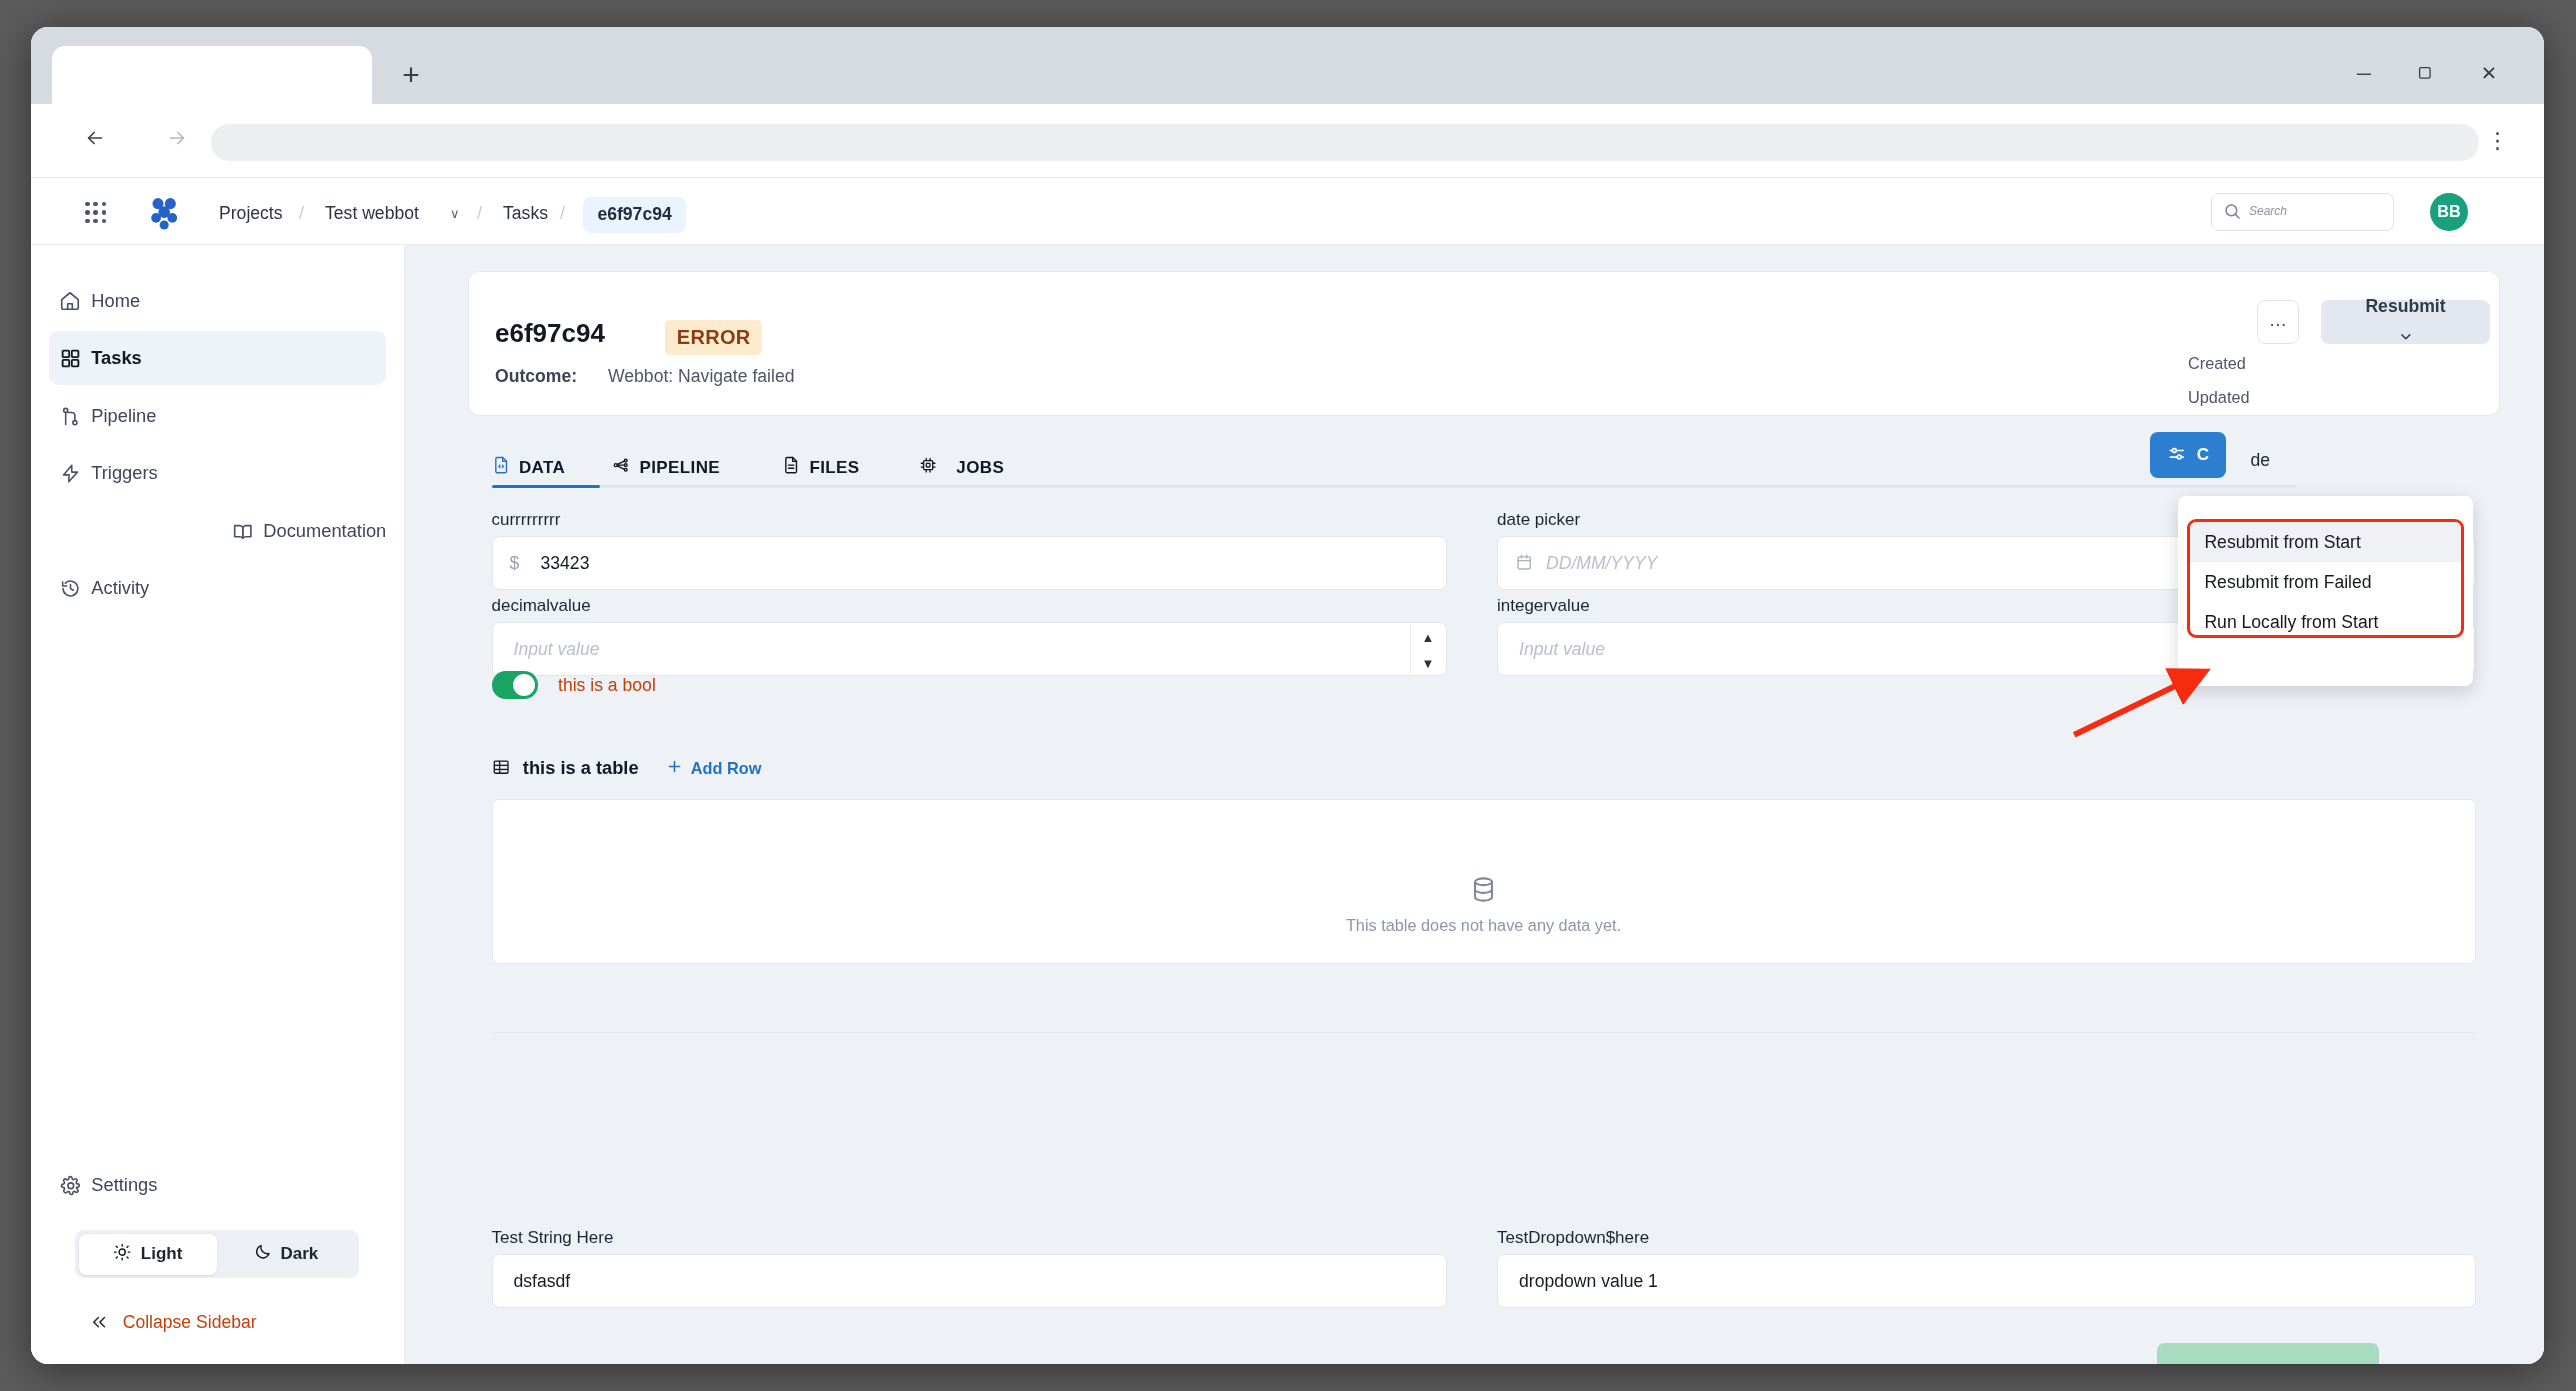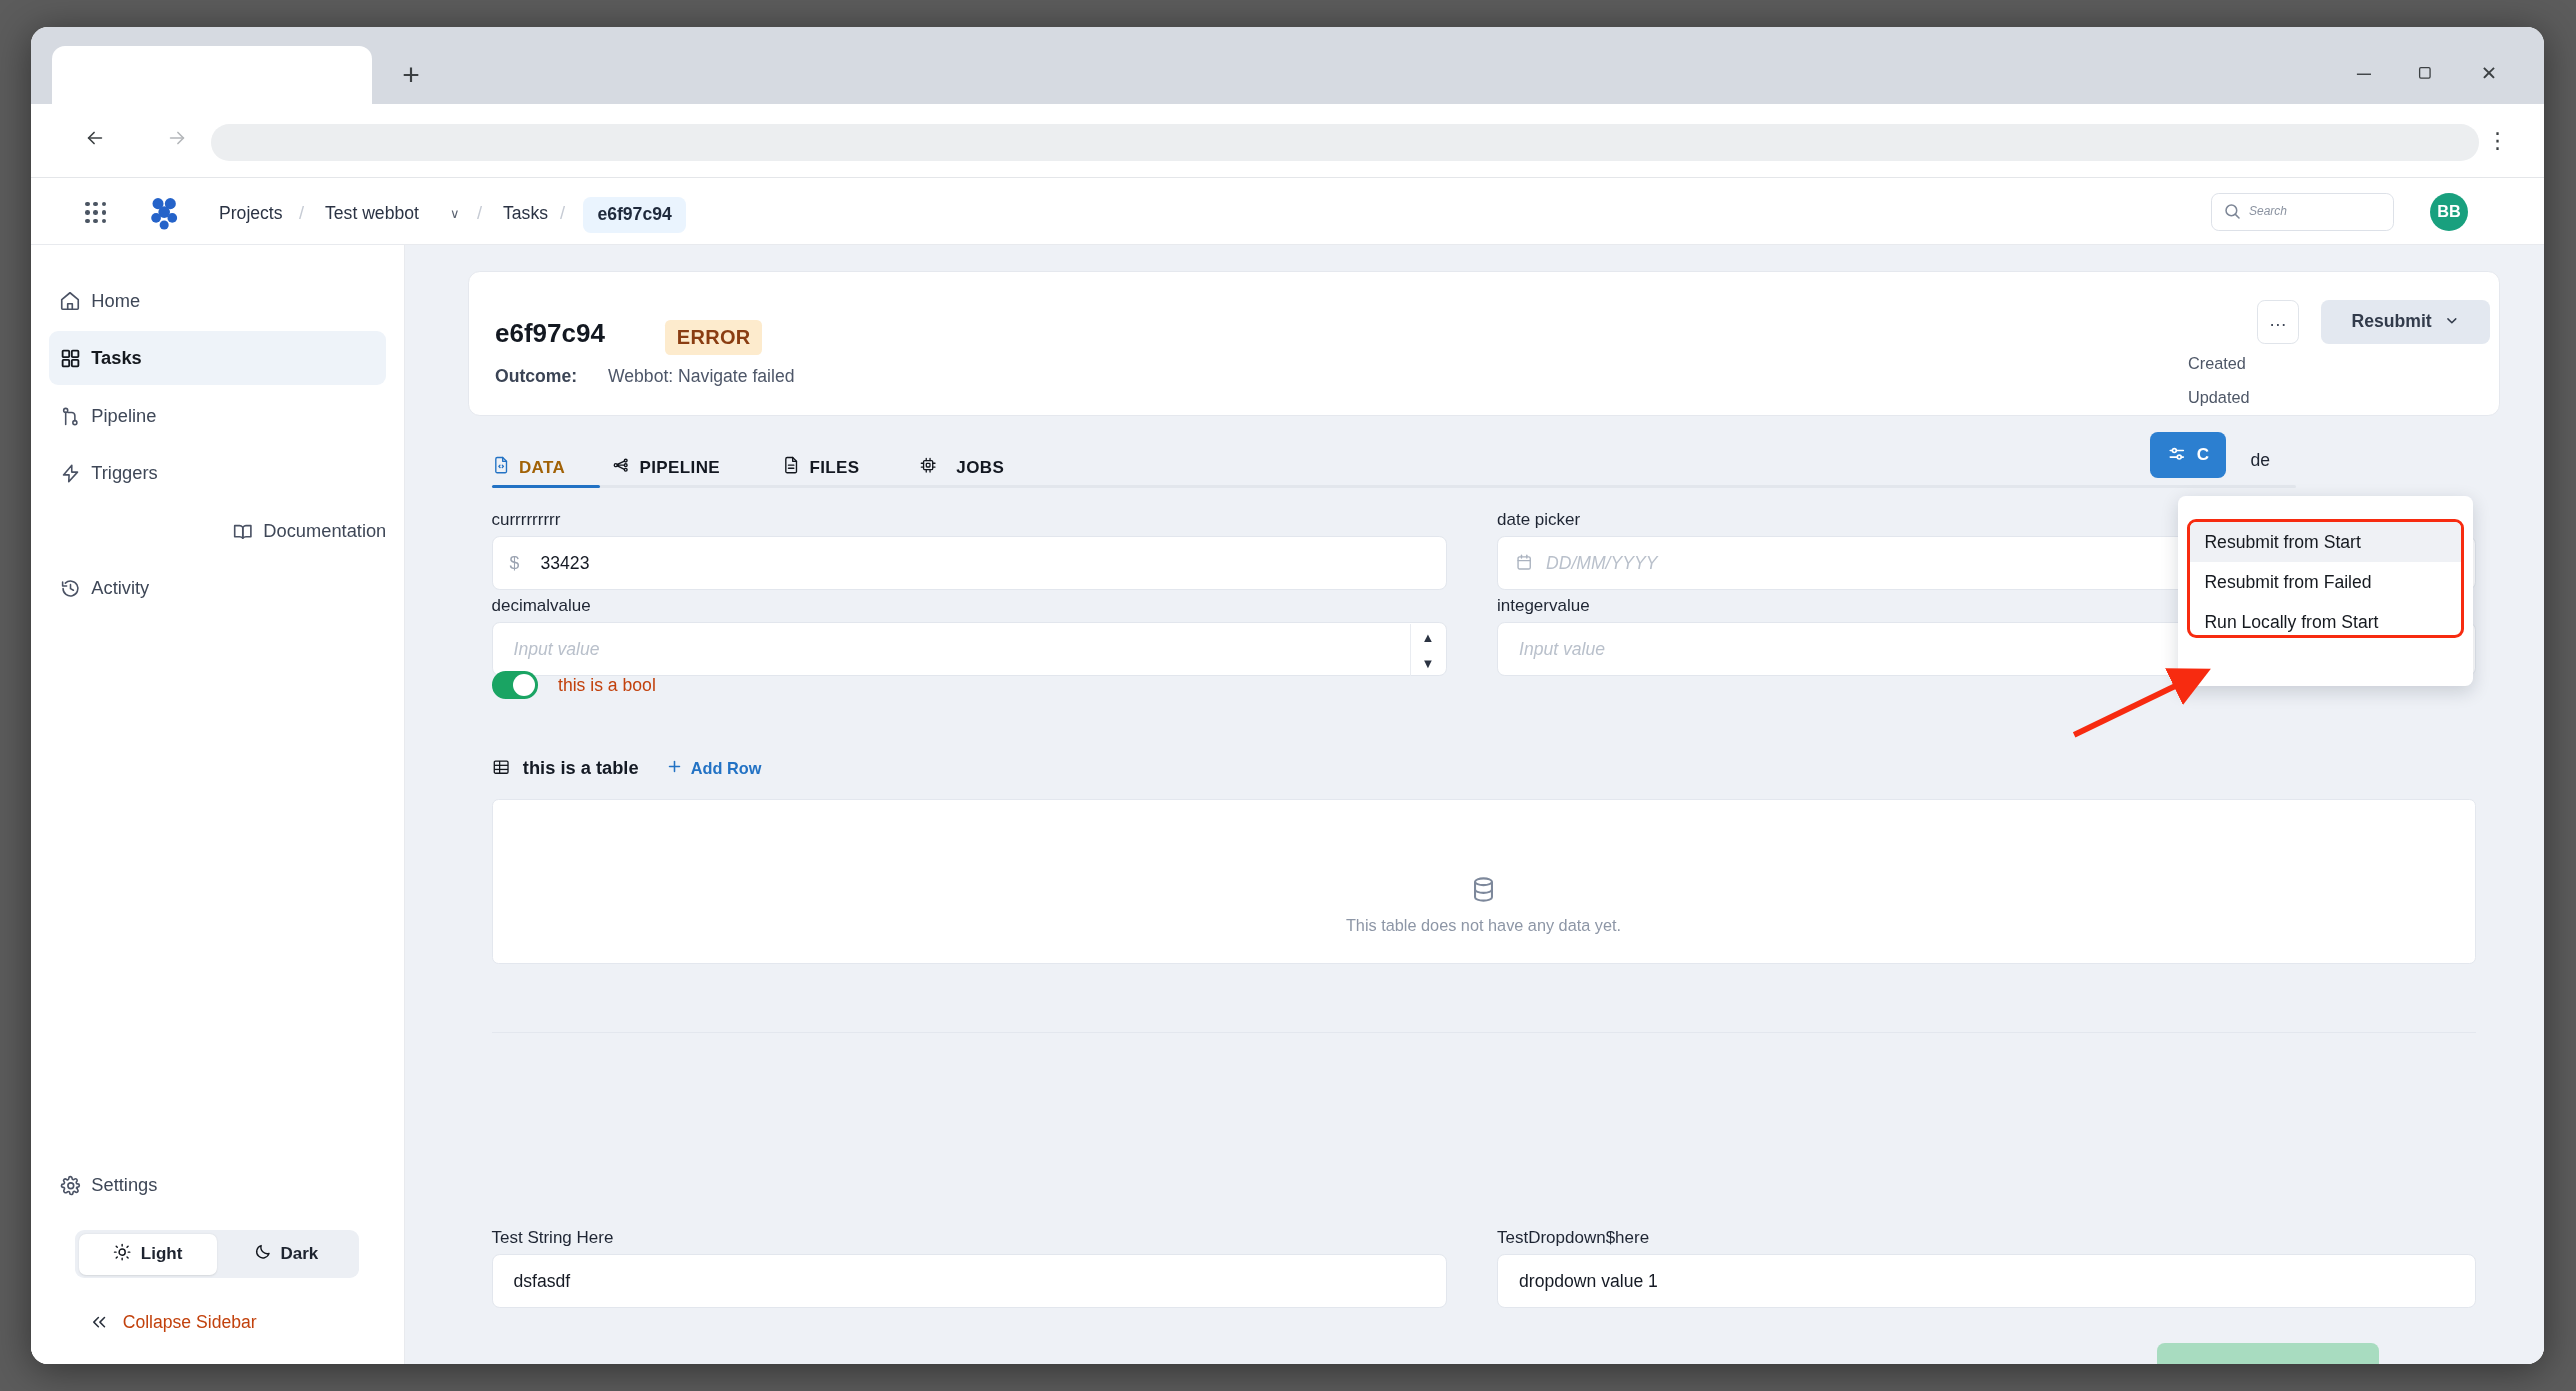--- a/index.html
+++ b/index.html
@@ -253,40 +253,41 @@
     background: #ffffff; border: 0.7px solid #e0e4ea; border-radius: 7.8px;
     font-size: 18.3px; color: #3d4656; line-height: 37px; text-align: center;
     cursor: pointer;
   }
   #resubmit-btn {
     position: absolute; left: 1852px; top: 27.4px;
     width: 169px; height: 44px;
     background: #e3e8f0; border-radius: 7.8px;
     display: flex; align-items: center; justify-content: center; gap: 12px;
     cursor: pointer;
+    flex-direction: column;
   }
   #resubmit-btn .rb-lbl { font-size: 17.6px; font-weight: 600; color: #323b4b; }
   #created-row, #updated-row {
     position: absolute; left: 1719px;
     font-size: 16.3px; color: #4e5767; white-space: nowrap;
   }
   #created-row { top: 82px; }
   #updated-row { top: 116px; }
 
   
   #tabs-row {
     position: absolute; left: 63px; top: 193px;
     width: 2032px; height: 50px;
   }
   .app-tab {
     position: absolute; bottom: 9.1px;
     display: flex; align-items: center; gap: 9.1px; cursor: pointer;
     font-size: 17px; font-weight: 700; letter-spacing: 0.4px; color: #131821;
   }
-  .app-tab.sel { color: #a16207; }
+  .app-tab.sel { color: #0f172a; }
   #atab-0 { left: 23.5px; }
   #atab-1 { left: 144px; }
   #atab-2 { left: 314px; }
   #atab-3 { left: 451px; gap: 19px; }
   #tabs-underline {
     position: absolute; left: 23.5px; bottom: 0;
     width: 1804px; height: 3.9px; background: #e2e6ec; border-radius: 2px;
   }
   #tabs-underline-active {
     position: absolute; left: 23.5px; bottom: 0;

